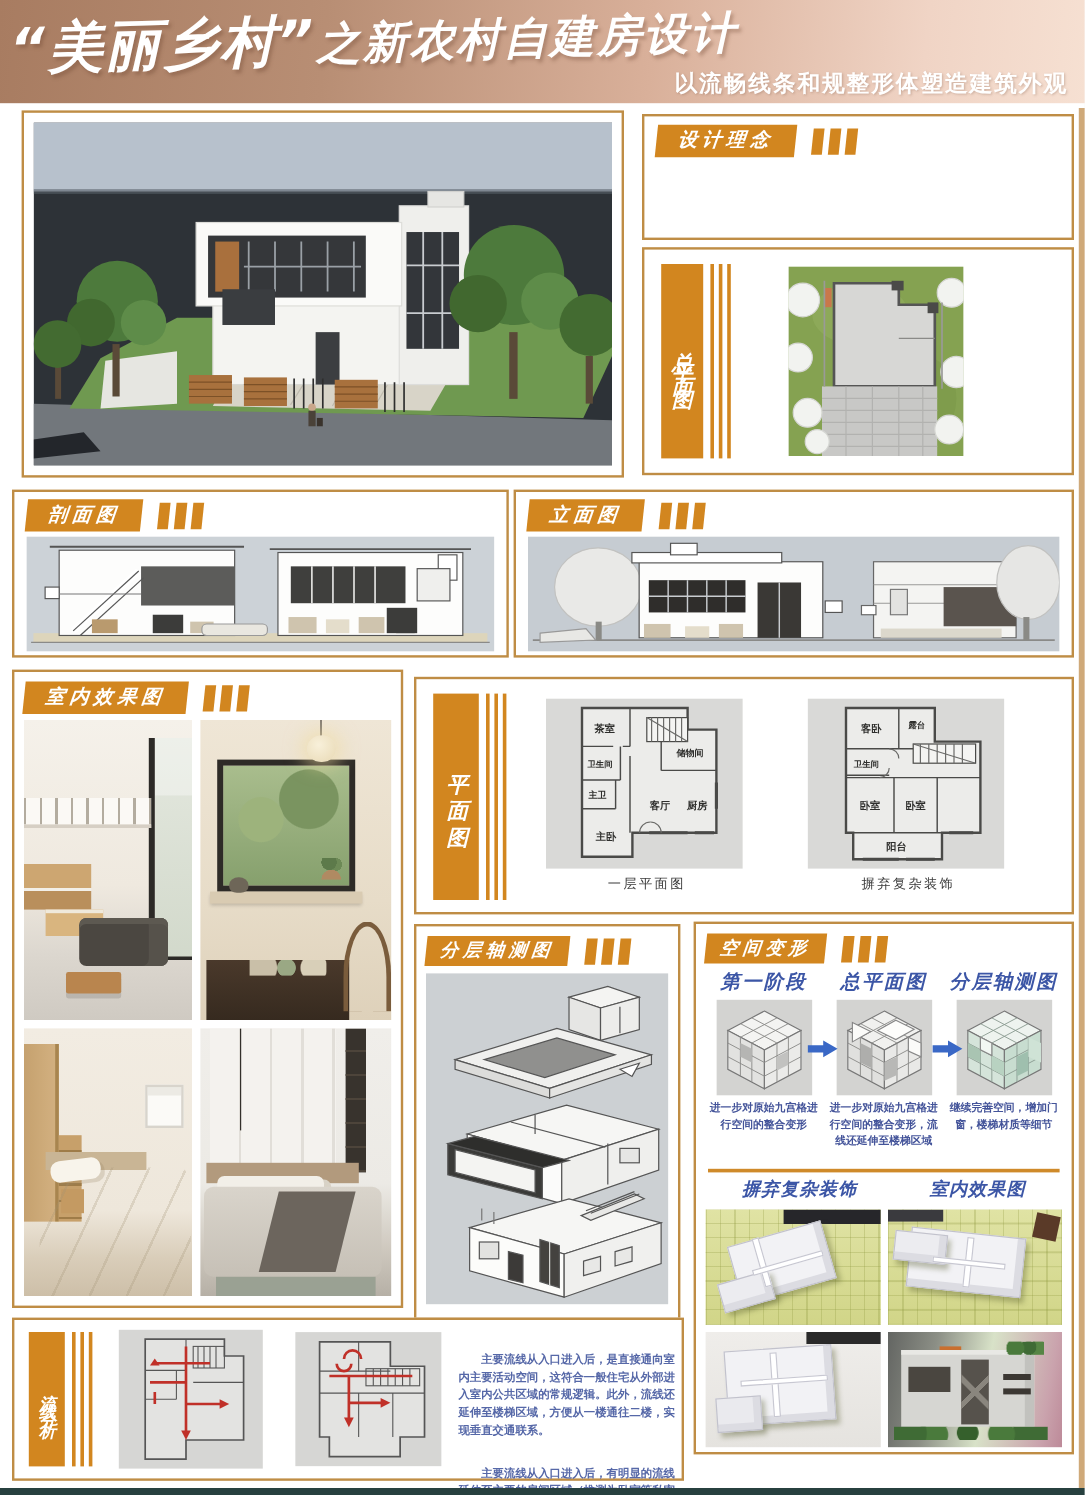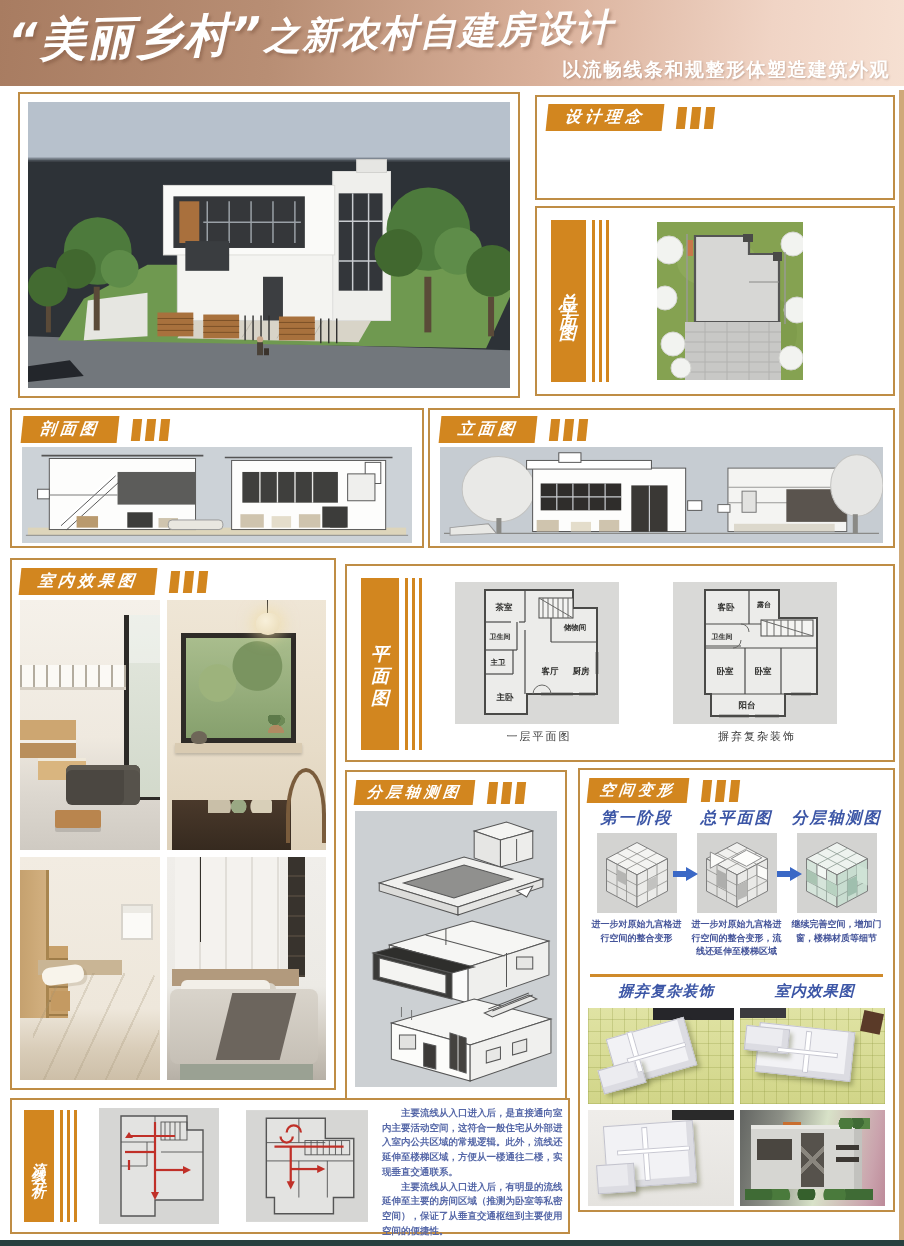--- a/index.html
+++ b/index.html
@@ -201,21 +201,21 @@
 
   
   #circulation-box { left:10px; top:1098px; width:560px; height:136px; }
   #circulation-box .vcol { left:12px; top:10px; height:112px; }
   #circulation-box .vlabel { font-size:14px; letter-spacing:8px; padding:8px 6px; }
   .circ-plan { position:absolute; top:8px; }
   #circ1 { left:86px; width:122px; height:116px; }
   #circ2 { left:234px; width:122px; height:112px; top:10px; }
   #circ-text { position:absolute; left:370px; top:6px; width:182px; font-size:9.5px;
     color:#5668a8; font-weight:bold; line-height:1.55; }
-  #circ-text p { text-indent:2em; }
+  #circ-text p { text-indent:2em;margin-top:21px; }
 
   
   #footer-bar { position:absolute; left:0; top:1240px; width:904px; height:6px; background:#27403f; }
   #right-trim { position:absolute; right:0; top:90px; width:5px; height:1150px; background:#c79a62; opacity:.85; }
 </style>
 </head>
 <body>
 
 <div id="poster">
 

